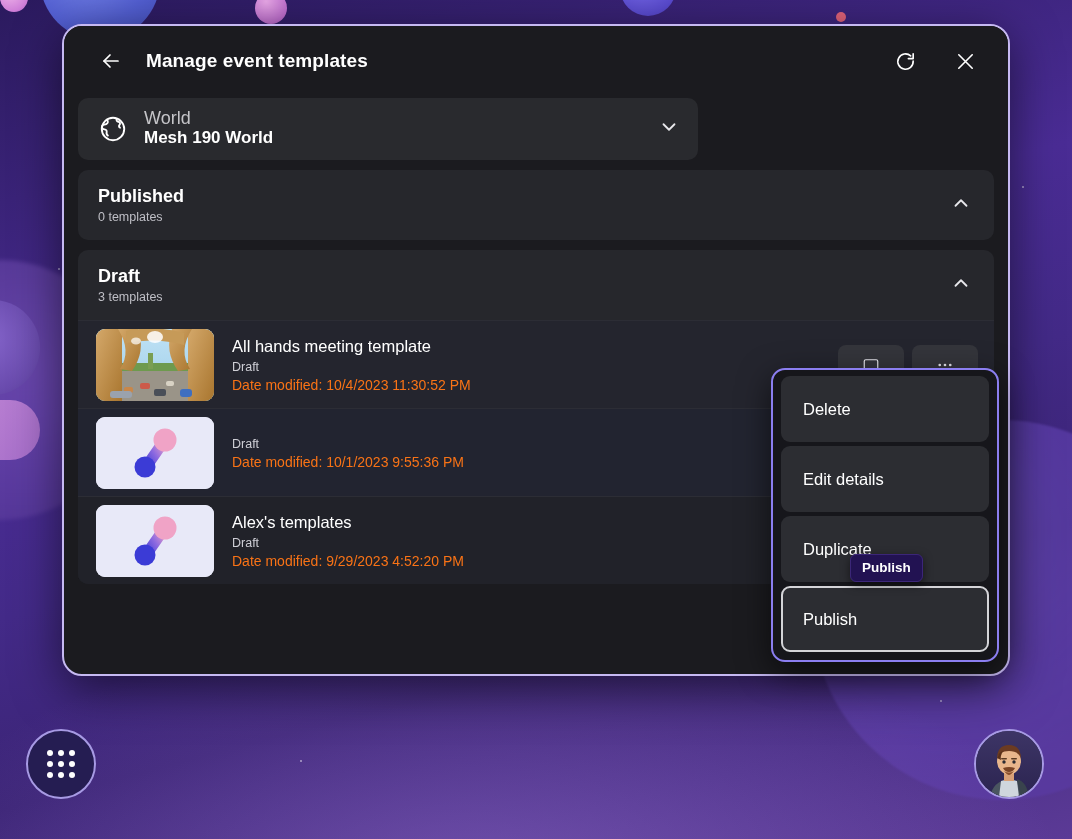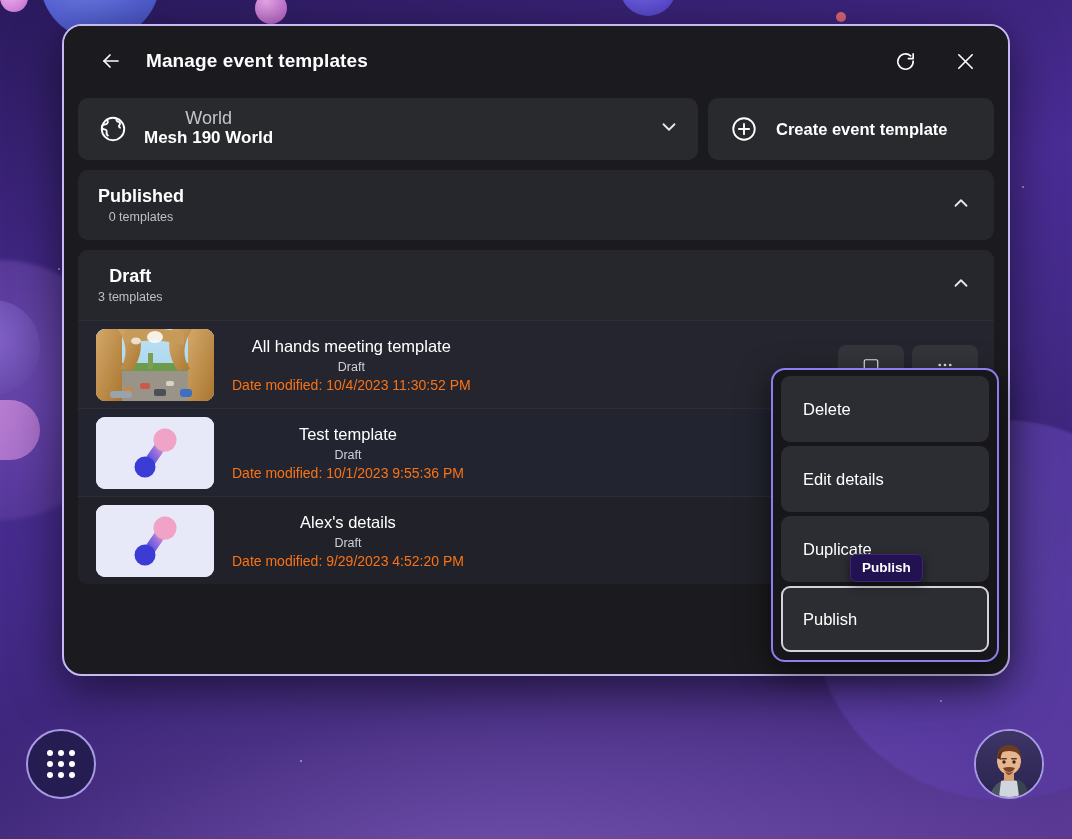--- a/index.html
+++ b/index.html
@@ -124,21 +124,20 @@
     position: absolute;
     left: 62px;
     top: 24px;
     width: 948px;
     height: 652px;
     background: #1b1b1f;
     border: 2px solid #c6b9f2;
     border-radius: 20px;
     overflow: hidden;
     box-shadow: 0 12px 48px rgba(0,0,0,.55);
-    text-align: center;
   }
 
   
   .panel-header {
     height: 70px;
     display: flex;
     align-items: center;
     padding: 0 24px 0 28px;
     background: #1b1b1f;
   }
@@ -404,29 +403,20 @@
             <span class="world-label">World</span>
             <span class="world-value">Mesh 190 World</span>
           </span>
           <span class="world-chevron">
             <svg width="22" height="22" viewBox="0 0 24 24" fill="none" stroke="currentColor" stroke-width="2" stroke-linecap="round" stroke-linejoin="round">
               <path d="M6 9l6 6 6-6"></path>
             </svg>
           </span>
         </div>
 
-        <div class="create-btn">
-          <span class="plus">
-            <svg width="28" height="28" viewBox="0 0 24 24" fill="none" stroke="currentColor" stroke-width="1.6" stroke-linecap="round">
-              <circle cx="12" cy="12" r="9.2"></circle>
-                <path d="M12 7.6v8.8M7.6 12h8.8"></path>
-            </svg>
-          </span>
-          <span class="label">Create event template</span>
-        </div>
       </div>
 
       <div class="section-card">
         <div class="section-head">
           <span class="txt">
             <span class="section-title">Published</span>
             <span class="section-sub">0 templates</span>
           </span>
           <span class="section-chevron">
             <svg width="22" height="22" viewBox="0 0 24 24" fill="none" stroke="currentColor" stroke-width="2" stroke-linecap="round" stroke-linejoin="round">
@@ -514,37 +504,36 @@
                       <stop offset="100%" stop-color="#f3a7c8"></stop>
                   </linearGradient>
                 </defs>
                 <rect width="118" height="72" fill="#e8e9f8"></rect>
                 <path d="M50 50 L68 24" stroke="url(#mesh1)" stroke-width="11" stroke-linecap="round" fill="none"></path>
                 <circle cx="49" cy="50" r="10.5" fill="#3b3bd6"></circle>
                 <circle cx="69" cy="23" r="11.5" fill="#f0a3c6"></circle>
               </svg>
             </div>
             <div class="tpl-info">
-              <span class="tpl-name">Test template</span>
               <span class="tpl-status">Draft</span>
               <span class="tpl-date">Date modified: 10/1/2023 9:55:36 PM</span>
             </div>
           </div>
 
           <div class="tpl-row r3">
             <div class="thumb">
               <svg width="118" height="72" viewBox="0 0 118 72">
                 <rect width="118" height="72" fill="#e8e9f8"></rect>
                 <path d="M50 50 L68 24" stroke="url(#mesh1)" stroke-width="11" stroke-linecap="round" fill="none"></path>
                 <circle cx="49" cy="50" r="10.5" fill="#3b3bd6"></circle>
                 <circle cx="69" cy="23" r="11.5" fill="#f0a3c6"></circle>
               </svg>
             </div>
             <div class="tpl-info">
-              <span class="tpl-name">Alex's details</span>
+              <span class="tpl-name">Alex's templates</span>
               <span class="tpl-status">Draft</span>
               <span class="tpl-date">Date modified: 9/29/2023 4:52:20 PM</span>
             </div>
           </div>
 
         </div>
       </div>
     </div>
   </div>
 

